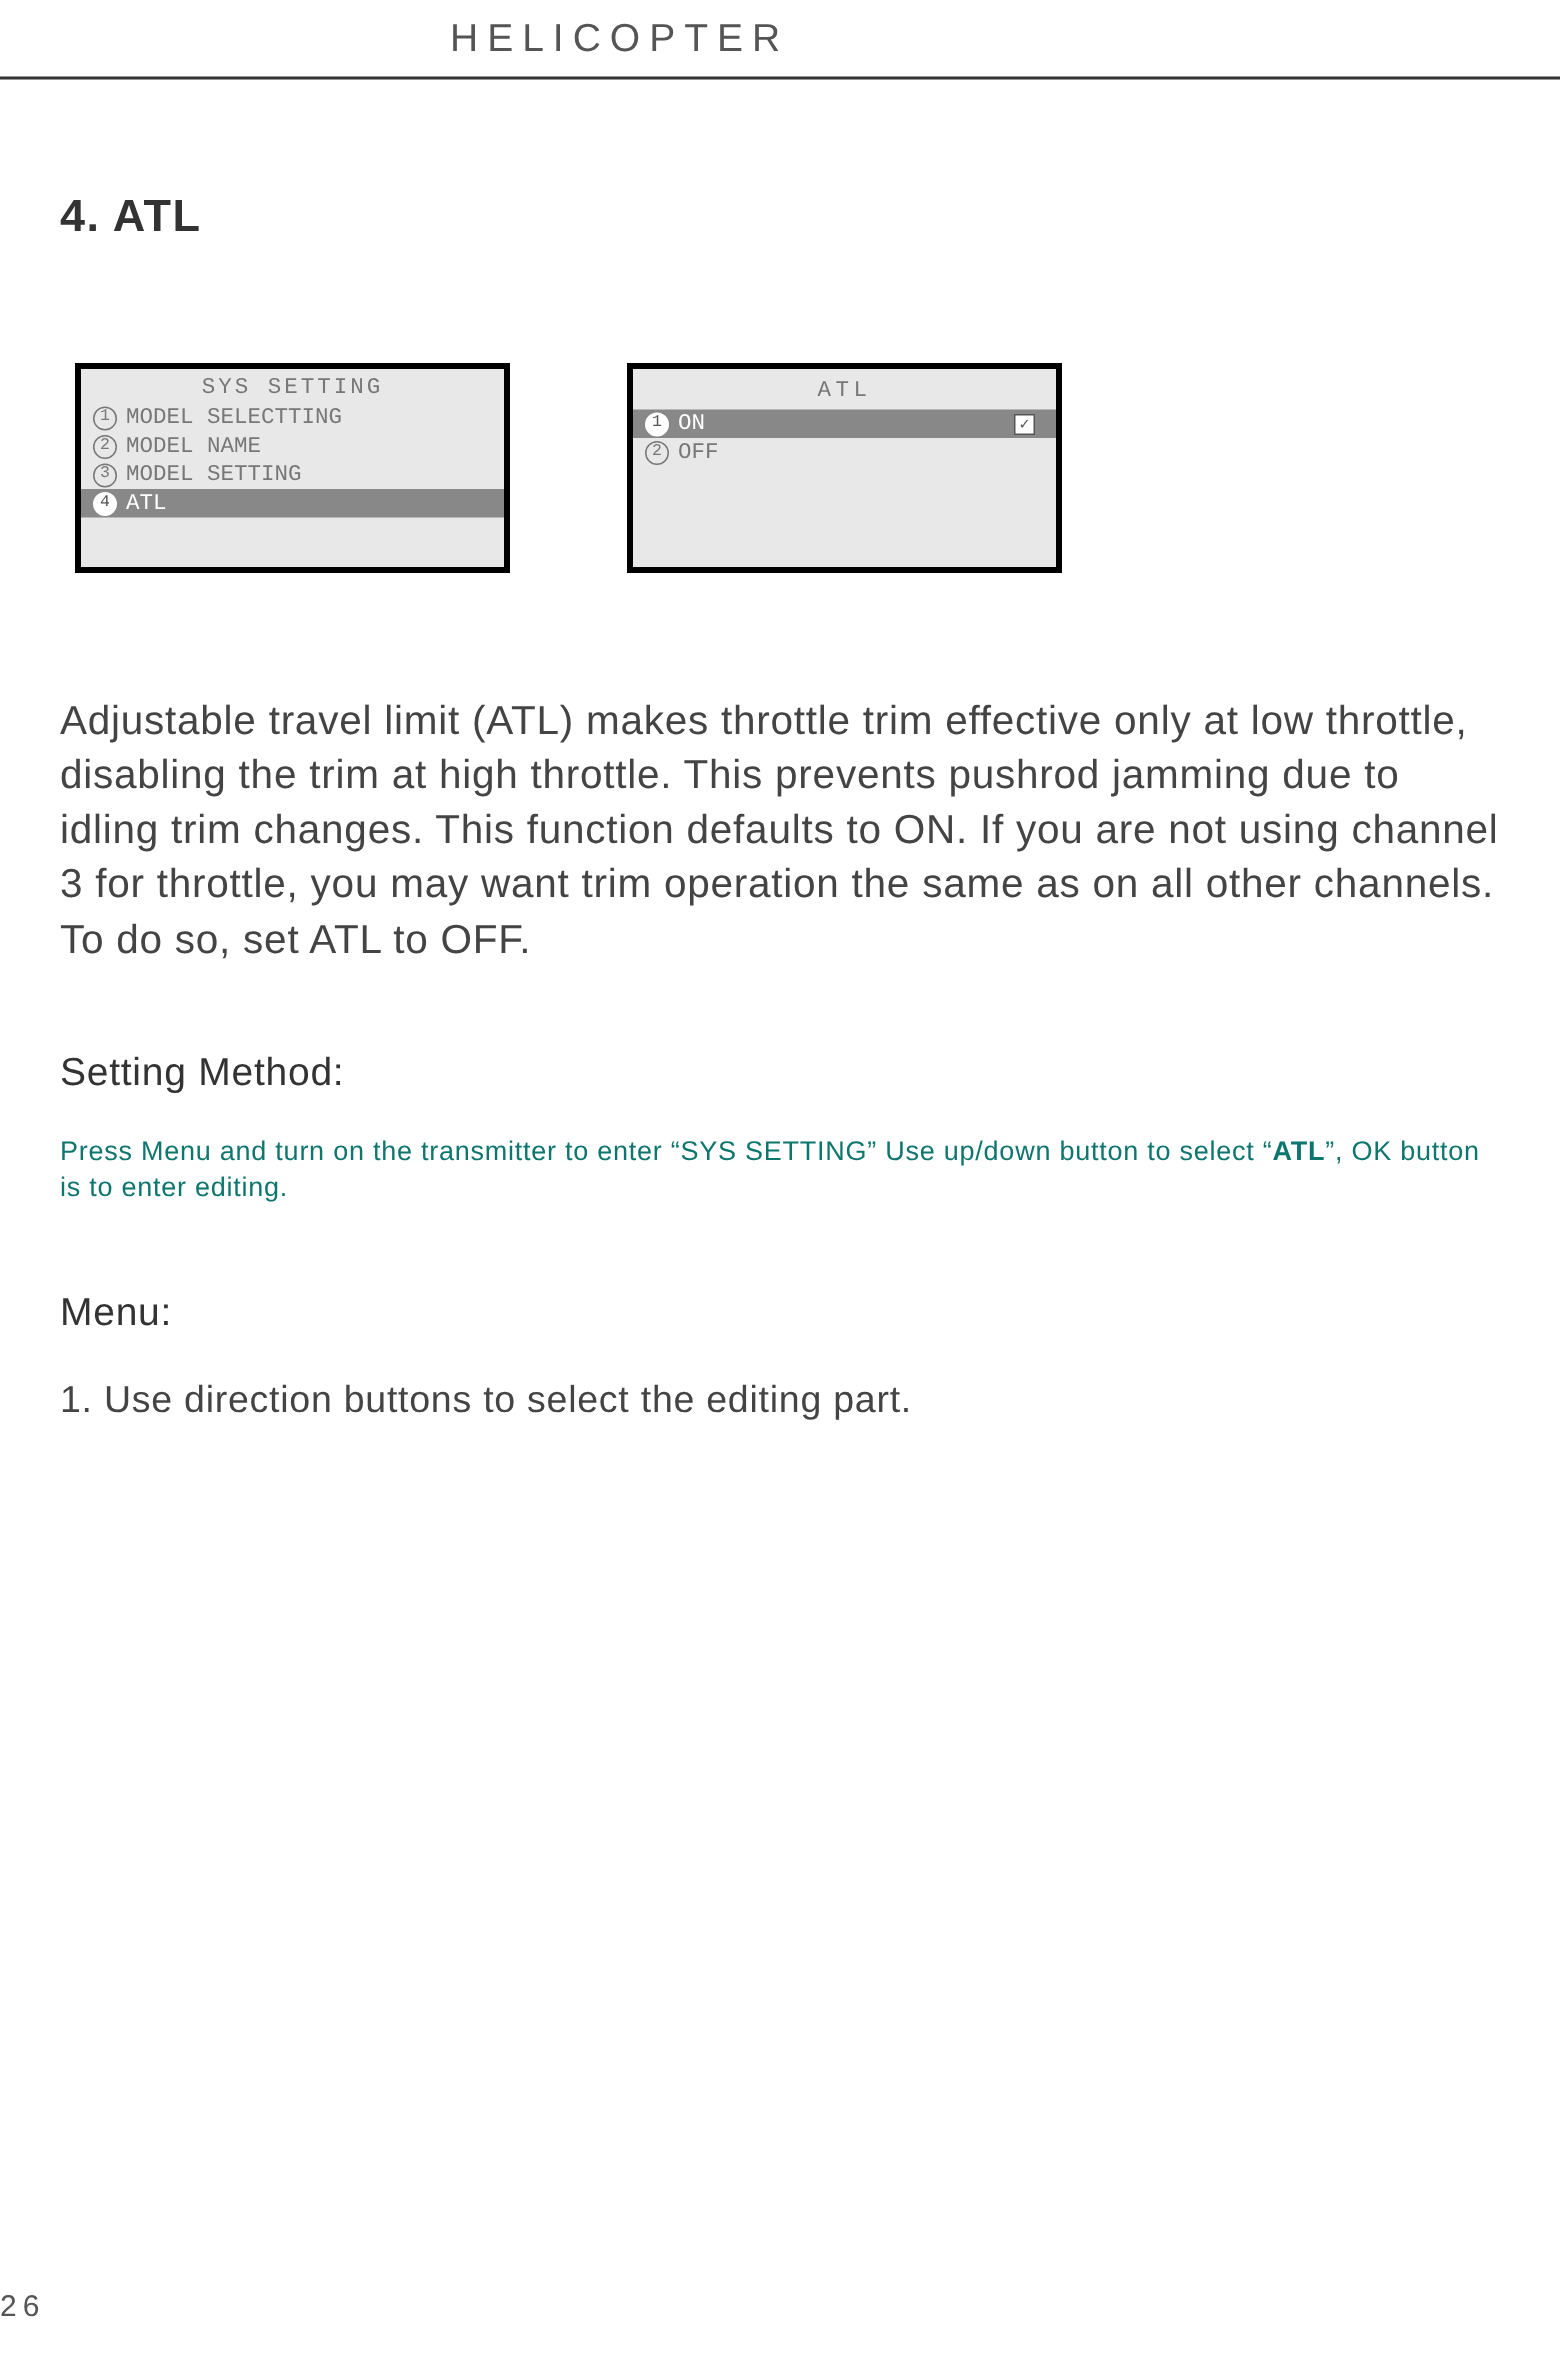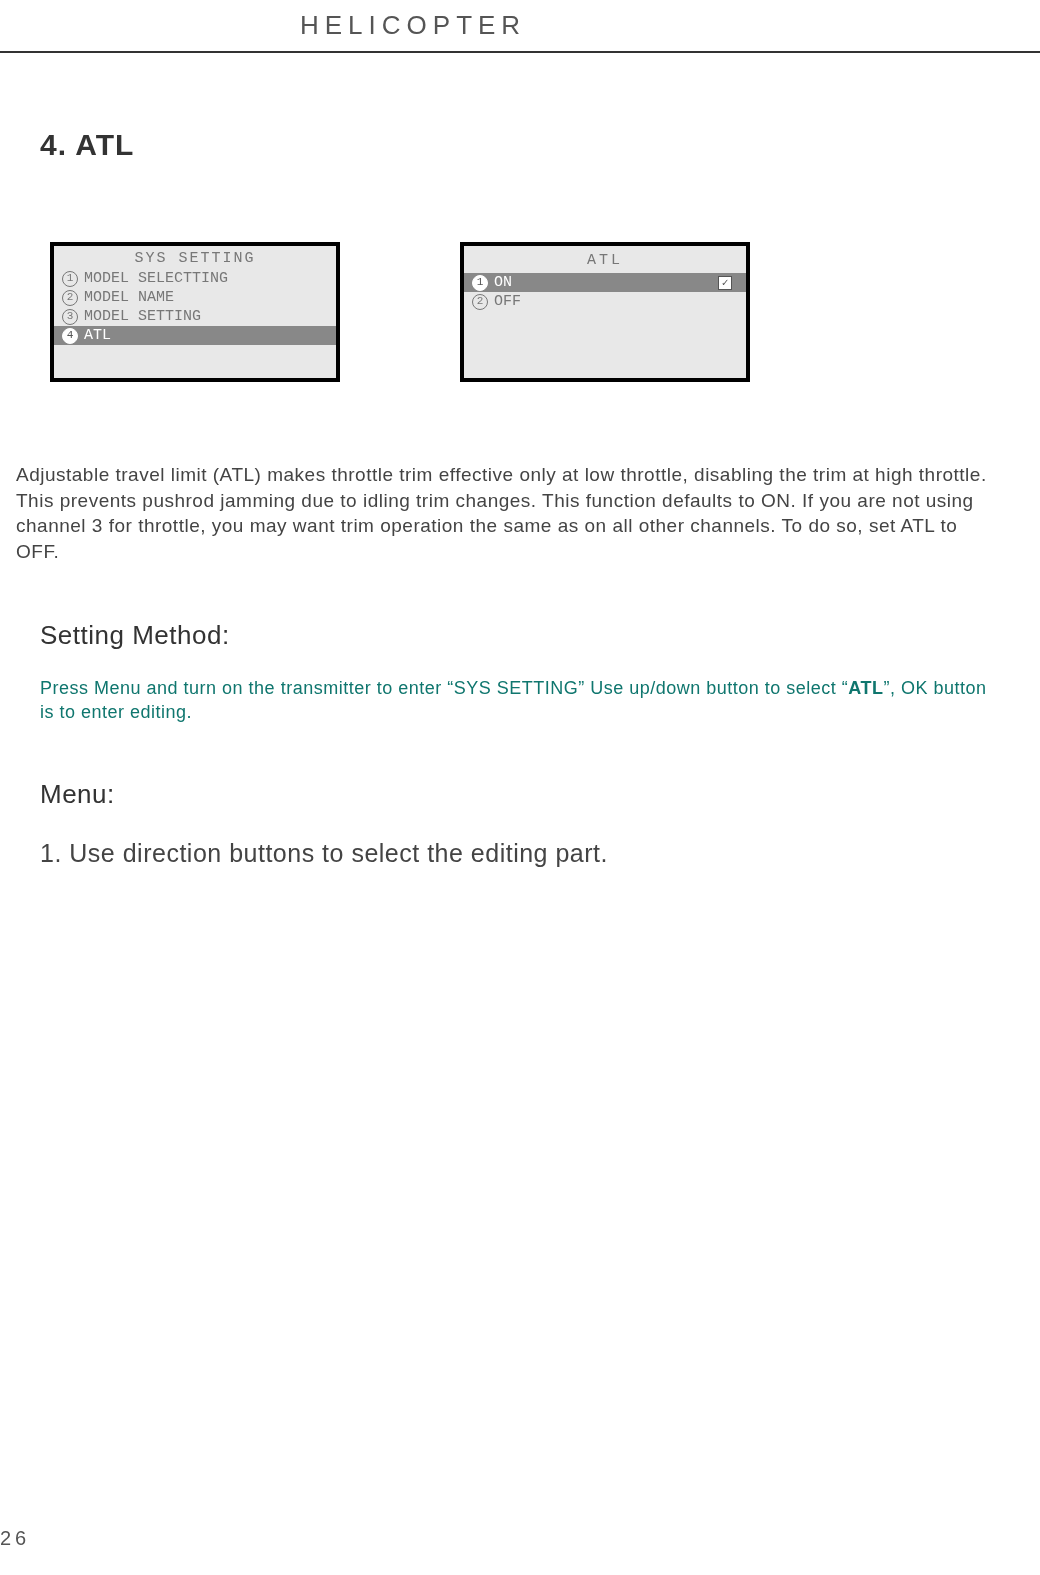--- a/index.html
+++ b/index.html
@@ -22,21 +22,21 @@
     }
     .section-title {
       font-size: 30px;
       font-weight: bold;
       color: #333;
       margin: 75px 0 0 40px;
       letter-spacing: 1px;
     }
     .screens {
       display: flex;
-      gap: 120px;
+      gap: 78px;
       margin: 80px 0 0 50px;
     }
     .screen {
       border: 4px solid #000;
       background: #e8e8e8;
       width: 290px;
       height: 140px;
       font-family: 'Courier New', monospace;
       font-size: 15px;
       color: #777;
@@ -92,22 +92,22 @@
       height: 14px;
       border: 1.5px solid #555;
       display: inline-flex;
       align-items: center;
       justify-content: center;
       font-size: 11px;
       color: #555;
       background: #fff;
     }
     .body-text {
-      margin: 80px 40px 0 16px;
-      font-size: 19px;
+      margin: 80px 40px 0 40px;
+      font-size: 27px;
       line-height: 1.35;
       color: #444;
       letter-spacing: 0.5px;
     }
     .subhead {
       font-weight: normal;
       font-size: 26px;
       margin: 55px 40px 0 40px;
       color: #333;
       letter-spacing: 0.5px;

